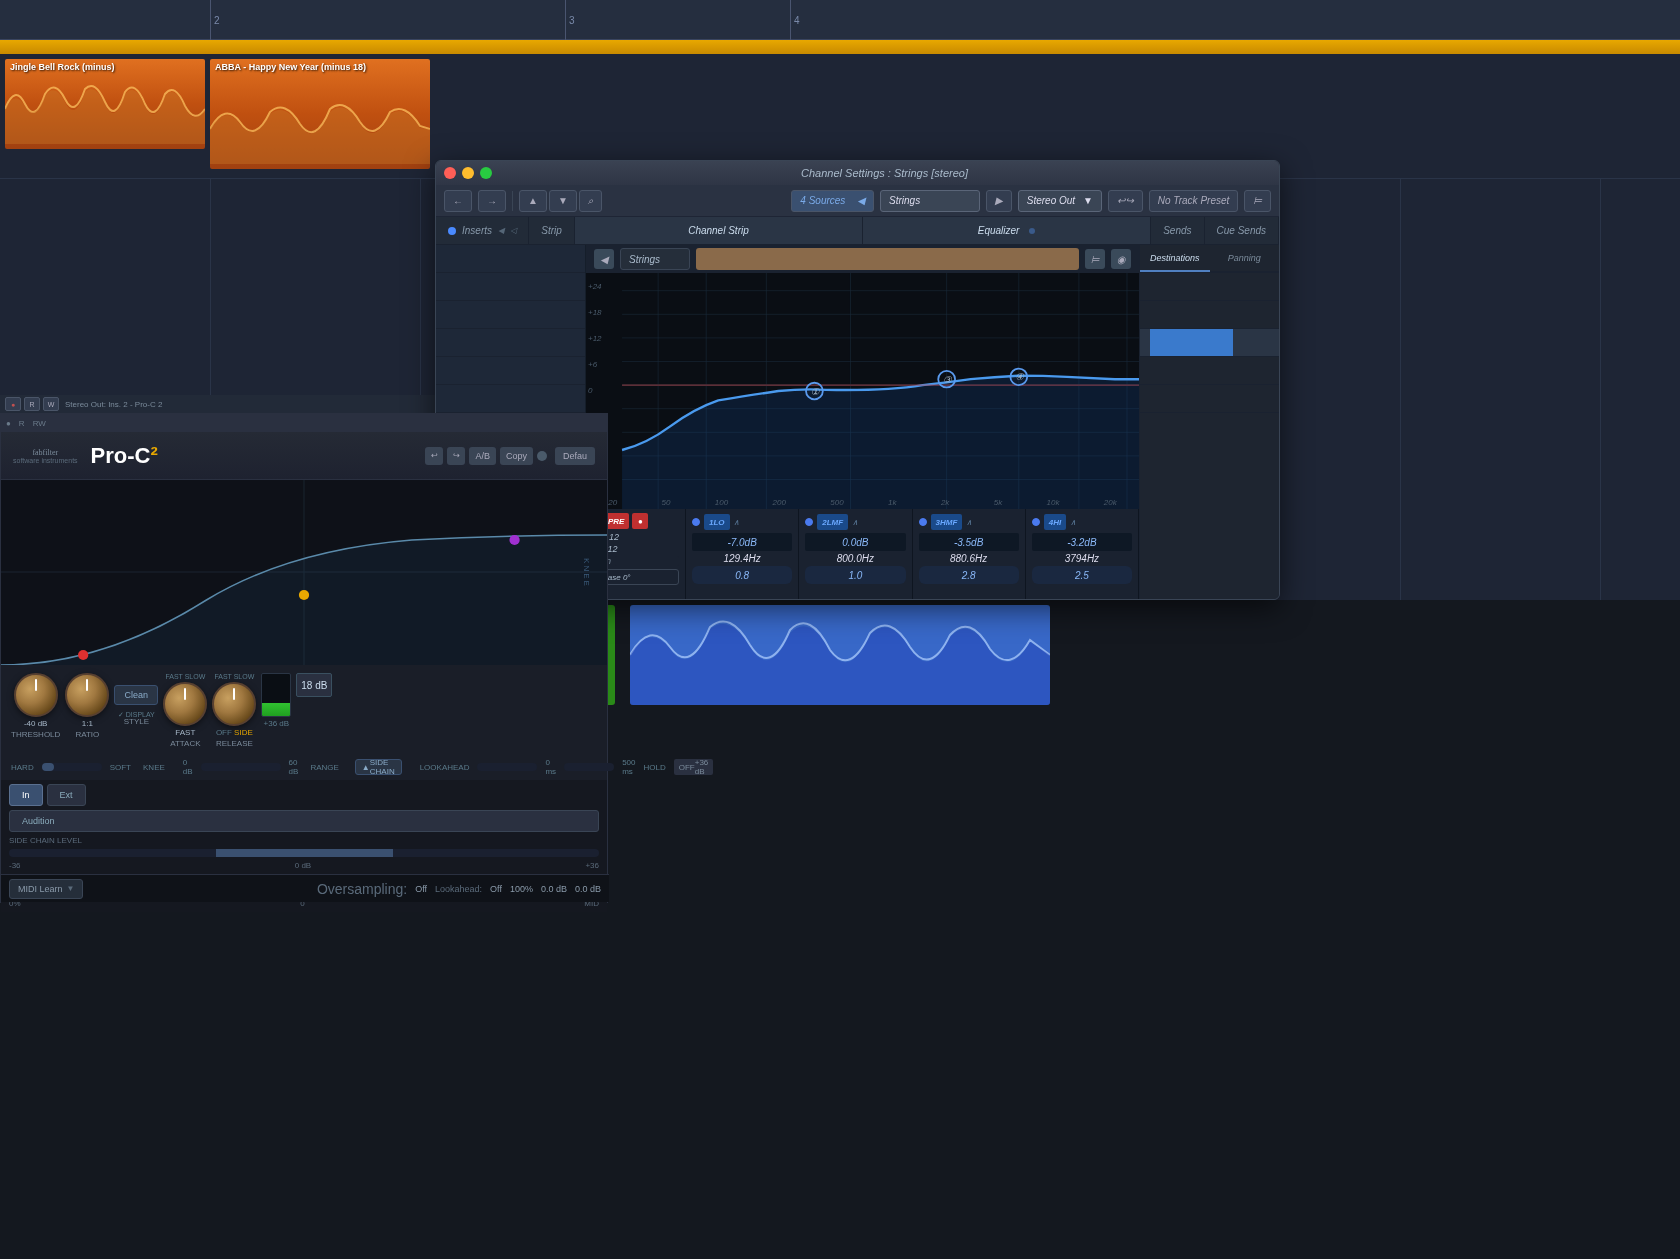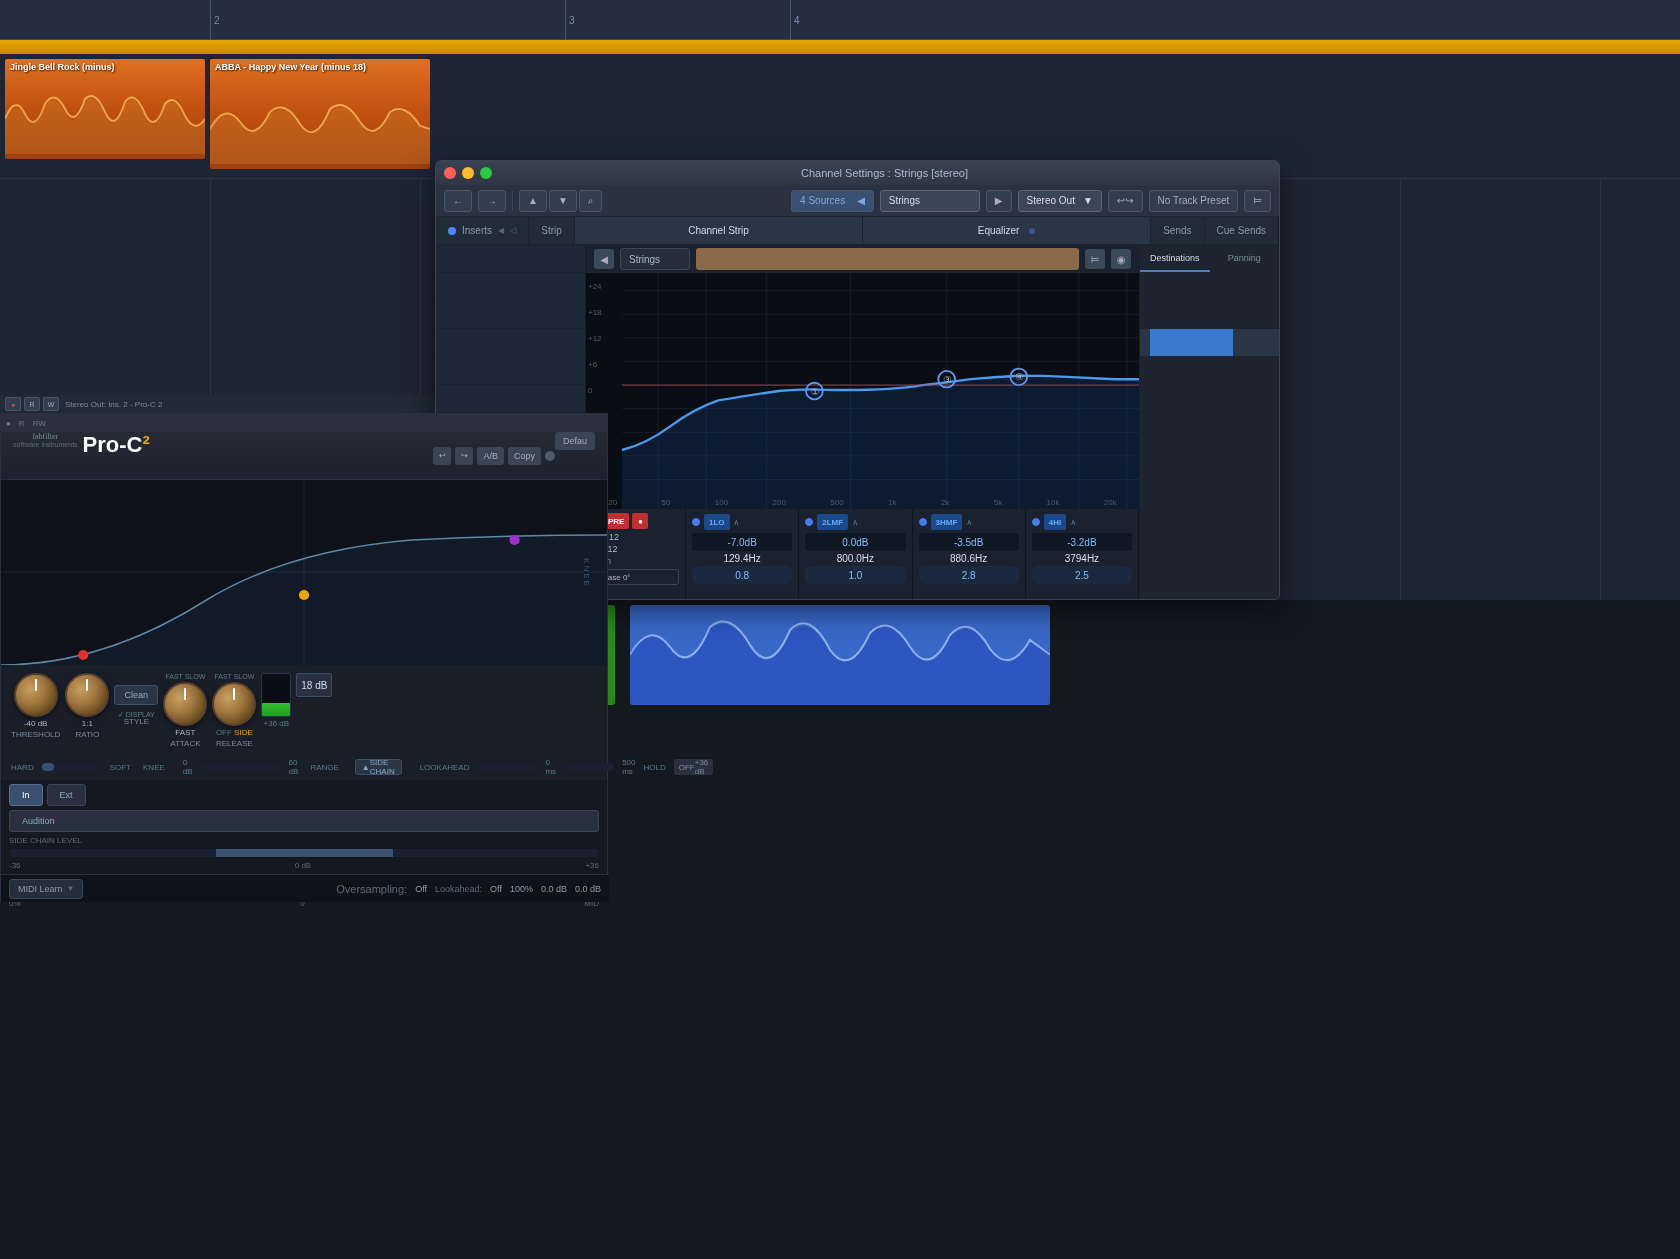--- a/index.html
+++ b/index.html
@@ -130,20 +130,21 @@
       position: absolute;
       top: 160px;
       left: 435px;
       width: 845px;
       height: 440px;
       background: #252c38;
       border: 1px solid #3a4555;
       border-radius: 6px;
       overflow: hidden;
       box-shadow: 0 8px 30px rgba(0,0,0,0.6);
+      font-style: italic;
     }
 
     .channel-titlebar {
       height: 24px;
       background: linear-gradient(180deg, #3a4252 0%, #2e3545 100%);
       display: flex;
       align-items: center;
       padding: 0 8px;
       gap: 6px;
     }
@@ -467,21 +468,21 @@
   <div class="grid-line-v" style="left: 565px;"></div>
   <div class="grid-line-v" style="left: 790px;"></div>
   <div class="grid-line-v" style="left: 1000px;"></div>
   <div class="grid-line-v" style="left: 1200px;"></div>
   <div class="grid-line-v" style="left: 1400px;"></div>
   <div class="grid-line-v" style="left: 1600px;"></div>
 </div>
 
 <div style="position:absolute; top:54px; left:0; width:1680px; height:125px; background:#1e2535; border-bottom:1px solid #2a3448;">
 
-  <div style="position:absolute; top:5px; left:5px; width:200px; height:100px; background:linear-gradient(180deg,#e07020 0%,#c05010 50%,#a04010 100%); border-radius:2px; overflow:hidden;">
+  <div style="position:absolute; top:5px; left:5px; width:200px; height:90px; background:linear-gradient(180deg,#e07020 0%,#c05010 50%,#a04010 100%); border-radius:2px; overflow:hidden;">
     <div style="position:absolute; top:3px; left:5px; font-size:9px; color:#fff; font-weight:bold; text-shadow:1px 1px 2px rgba(0,0,0,0.8); white-space:nowrap;">Jingle Bell Rock (minus)</div>
     <svg style="position:absolute;bottom:5px;left:0;width:100%;height:70px;" viewBox="0 0 200 70" preserveAspectRatio="none">
       <path d="M0,35 Q10,10 20,30 Q30,50 40,20 Q50,5 60,25 Q70,45 80,15 Q90,5 100,28 Q110,50 120,18 Q130,5 140,30 Q150,50 160,20 Q170,8 180,32 Q190,50 200,35" stroke="rgba(255,200,100,0.7)" stroke-width="2" fill="none"></path>
       <path d="M0,35 Q10,15 20,32 Q30,48 40,22 Q50,8 60,28 Q70,48 80,18 Q90,8 100,30 Q110,52 120,20 Q130,8 140,32 Q150,52 160,22 Q170,10 180,34 Q190,52 200,35 L200,70 L0,70Z" fill="rgba(200,120,40,0.4)"></path>
     </svg>
   </div>
 
   <div style="position:absolute; top:5px; left:210px; width:220px; height:110px; background:linear-gradient(180deg,#e07020 0%,#c05010 50%,#a04010 100%); border-radius:2px; overflow:hidden;">
     <div style="position:absolute; top:3px; left:5px; font-size:9px; color:#fff; font-weight:bold; text-shadow:1px 1px 2px rgba(0,0,0,0.8); white-space:nowrap;">ABBA - Happy New Year (minus 18)</div>
     <svg style="position:absolute;bottom:5px;left:0;width:100%;height:70px;" viewBox="0 0 220 70" preserveAspectRatio="none">
@@ -766,21 +767,21 @@
 </div>
 
 <div style="position:absolute;top:413px;left:0;width:608px;height:490px;background:#1a1e28;border:1px solid #2a3040;">
 
   <div style="height:18px;background:#2a3040;display:flex;align-items:center;padding:0 5px;font-size:8px;color:#6a7a8a;gap:8px;">
     <span>●</span>
     <span>R</span>
     <span>RW</span>
   </div>
 
-  <div style="height:48px;background:linear-gradient(180deg,#252a35 0%,#1e2230 100%);display:flex;padding:0 12px;border-bottom:1px solid #2a3040;">
+  <div style="height:48px;background:linear-gradient(180deg,#252a35 0%,#1e2230 100%);display:flex;align-items:center;padding:0 12px;gap:8px;border-bottom:1px solid #2a3040;">
 
     <div style="display:flex;flex-direction:column;align-items:center;margin-right:5px;">
       <span style="font-size:8px;color:#7a8a9a;font-family:serif;">fabfilter</span>
       <span style="font-size:7px;color:#5a6a7a;">software instruments</span>
     </div>
     <div style="font-size:22px;font-weight:bold;color:#fff;">
       <span>Pro-C</span><span style="color:#e8a800;">²</span>
     </div>
     <div style="flex:1;"></div>
 
@@ -919,21 +920,21 @@
       <span>MID</span>
     </div>
   </div>
 
   <div style="position:absolute;bottom:0;left:0;width:608px;height:28px;background:#0f1218;border-top:1px solid #2a3040;display:flex;align-items:center;padding:0 8px;gap:8px;">
     <div style="height:20px;padding:0 8px;background:#252e3a;border:1px solid #3a4555;border-radius:3px;color:#8a9aaa;font-size:9px;display:flex;align-items:center;gap:4px;">
       <span>MIDI Learn</span>
       <span style="font-size:8px;color:#5a6a7a;">▼</span>
     </div>
     <div style="flex:1;"></div>
-    <span style="font-size:11px;color:#5a6a7a;margin-left:48px;">Oversampling:</span>
+    <span style="font-size:14px;color:#5a6a7a;margin-left:48px;">Oversampling:</span>
     <span style="font-size:9px;color:#8a9aaa;">Off</span>
     <span style="font-size:9px;color:#5a6a7a;">Lookahead:</span>
     <span style="font-size:9px;color:#8a9aaa;">Off</span>
     <span style="font-size:9px;color:#8a9aaa;">100%</span>
     <span style="font-size:9px;color:#8a9aaa;">0.0 dB</span>
     <span style="font-size:9px;color:#8a9aaa;">0.0 dB</span>
   </div>
 </div>
 
 </body></html>

